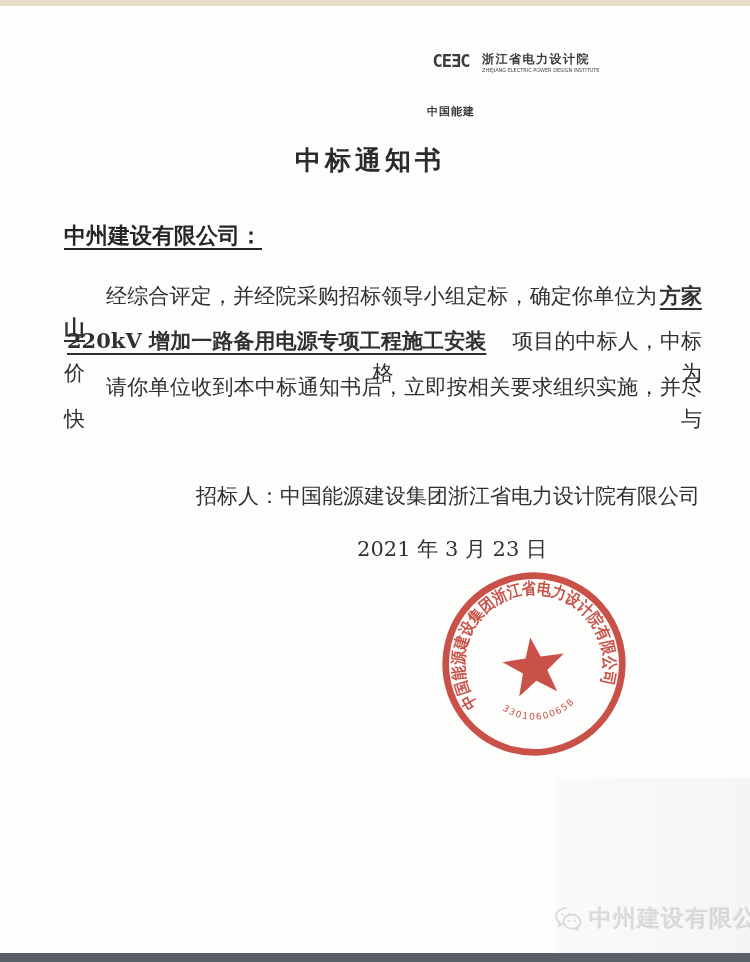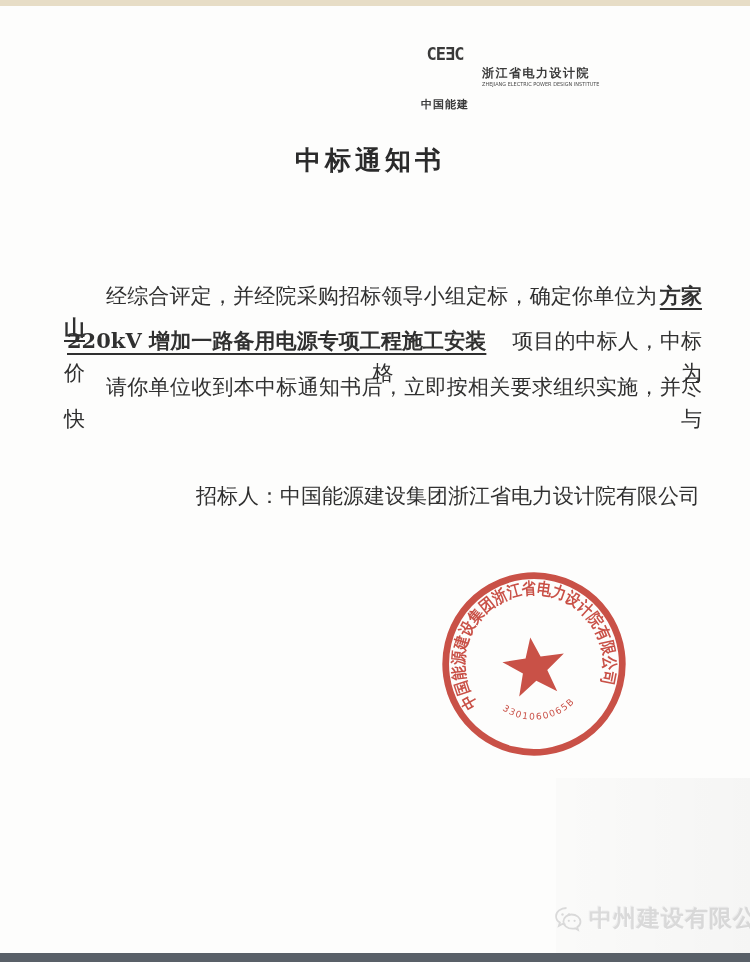--- a/index.html
+++ b/index.html
@@ -6,21 +6,21 @@
   body{width:750px;height:962px;background:#fefefe;overflow:hidden;
        font-family:"DejaVu Serif","Liberation Serif",serif;color:#2e2e2e;}
   .page{position:relative;width:750px;height:962px;background:#fdfdfc;}
 
   .top-strip{position:absolute;left:0;top:0;width:750px;height:6px;background:#e7ddc6;}
   .bottom-strip{position:absolute;left:0;top:953px;width:750px;height:9px;background:#596068;}
   .fold-shade{position:absolute;left:556px;top:778px;width:194px;height:175px;
       background:linear-gradient(to right,rgba(0,0,0,0.012),rgba(0,0,0,0.03));}
 
   
-  .logo{position:absolute;top:46px;right:48px;display:flex;align-items:center;gap:13px;color:#333;}
+  .logo{position:absolute;top:53px;right:48px;display:flex;align-items:flex-start;gap:7px;color:#333;}
   .logo-mark-block{text-align:center;line-height:1.05;}
   .logo-mark{font-family:"DejaVu Sans Mono","Liberation Mono",monospace;
       font-weight:bold;font-size:17px;letter-spacing:-1px;color:#3a3a3a;}
   .logo-mark-cap{font-size:11px;font-weight:bold;letter-spacing:1px;color:#3a3a3a;
       font-family:"DejaVu Sans","Liberation Sans",sans-serif;margin-top:35px;}
   .org-block{line-height:1;}
   .org-cn{font-size:12px;font-weight:bold;letter-spacing:1.5px;color:#3a3a3a;
       font-family:"DejaVu Sans","Liberation Sans",sans-serif;white-space:nowrap;}
   .org-en{display:block;font-size:8px;color:#4a4a4a;white-space:nowrap;
       transform:scale(0.62,0.62);transform-origin:0 0;margin-top:3px;width:220px;
@@ -65,32 +65,34 @@
       <div class="logo-mark-cap">中国能建</div>
     </div>
     <div class="org-block">
       <div class="org-cn">浙江省电力设计院</div>
       <span class="org-en">ZHEJIANG ELECTRIC POWER DESIGN INSTITUTE</span>
     </div>
   </div>
 
   <div class="doc-title">中标通知书</div>
 
+  <div class="addressee">中州建设有限公司：</div>
 
   <div class="body-text">
     <div class="line jline indent">
       <span>经综合评定，并经院采购招标领导小组定标，确定你单位为</span><span class="hl">方家山</span>
     </div>
     <div class="line jline">
       <span class="hl hl-tail">220kV 增加一路备用电源专项工程施工安装</span><span>项目的中标人，中标价格为</span>
     </div>
 
     <div class="line jline indent para2">请你单位收到本中标通知书后，立即按相关要求组织实施，并尽快与</div>
 
     <div class="line signer-line">招标人：中国能源建设集团浙江省电力设计院有限公司</div>
+    <div class="line date-line">2021 年 3 月 23 日</div>
   </div>
 
   <svg class="seal" viewBox="0 0 200 200">
     <g transform="rotate(-8 100 100)" fill="#c23227">
       <circle cx="100" cy="100" r="92" fill="none" stroke="#c23227" stroke-width="7"></circle>
       <defs>
         <path id="ringArc" d="M 35.5 134.2 A 73 73 0 1 1 164.5 134.2" fill="none"></path>
         <path id="serialArc" d="M 60.4 142.4 A 58 58 0 0 0 139.6 142.4" fill="none"></path>
       </defs>
       <text font-size="17" font-weight="bold" font-family="'DejaVu Serif',serif" fill="#c23227">

